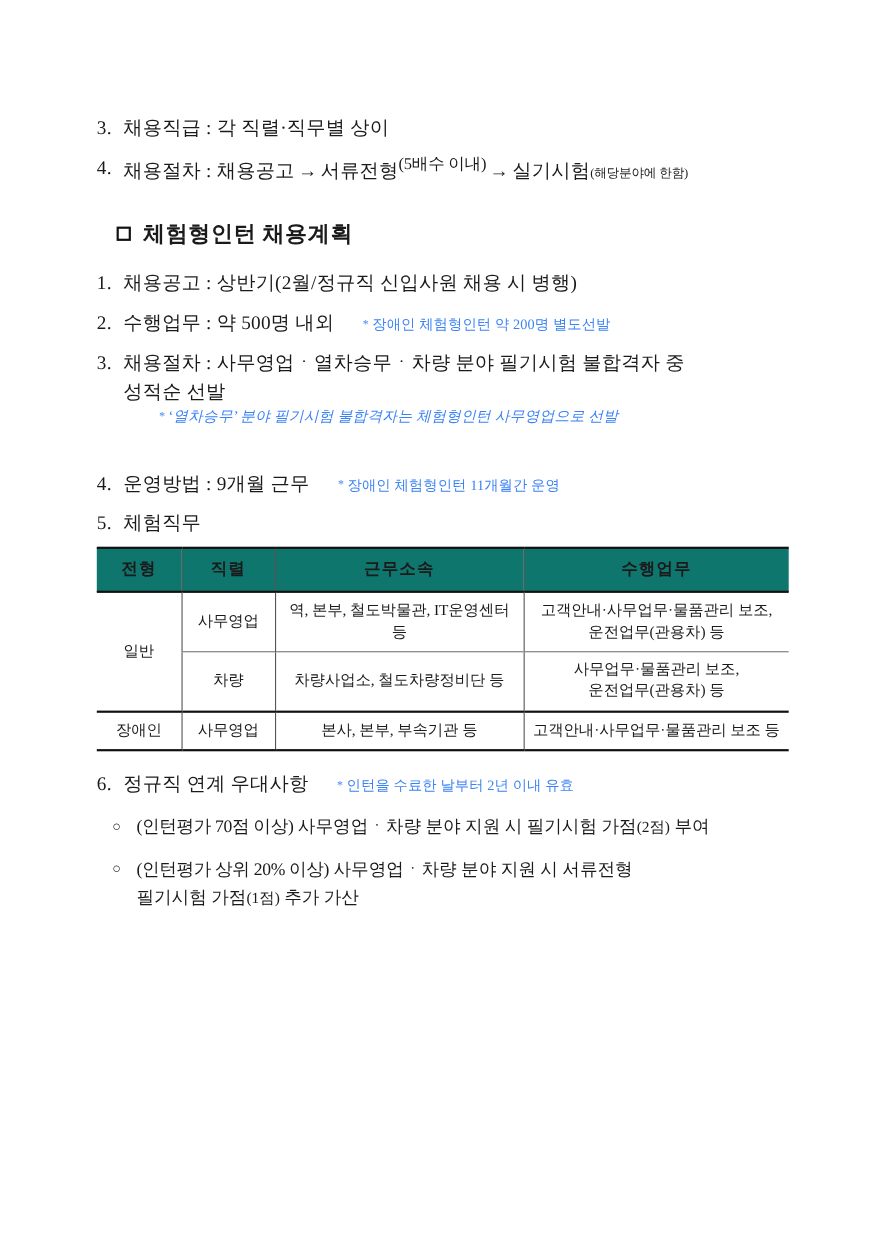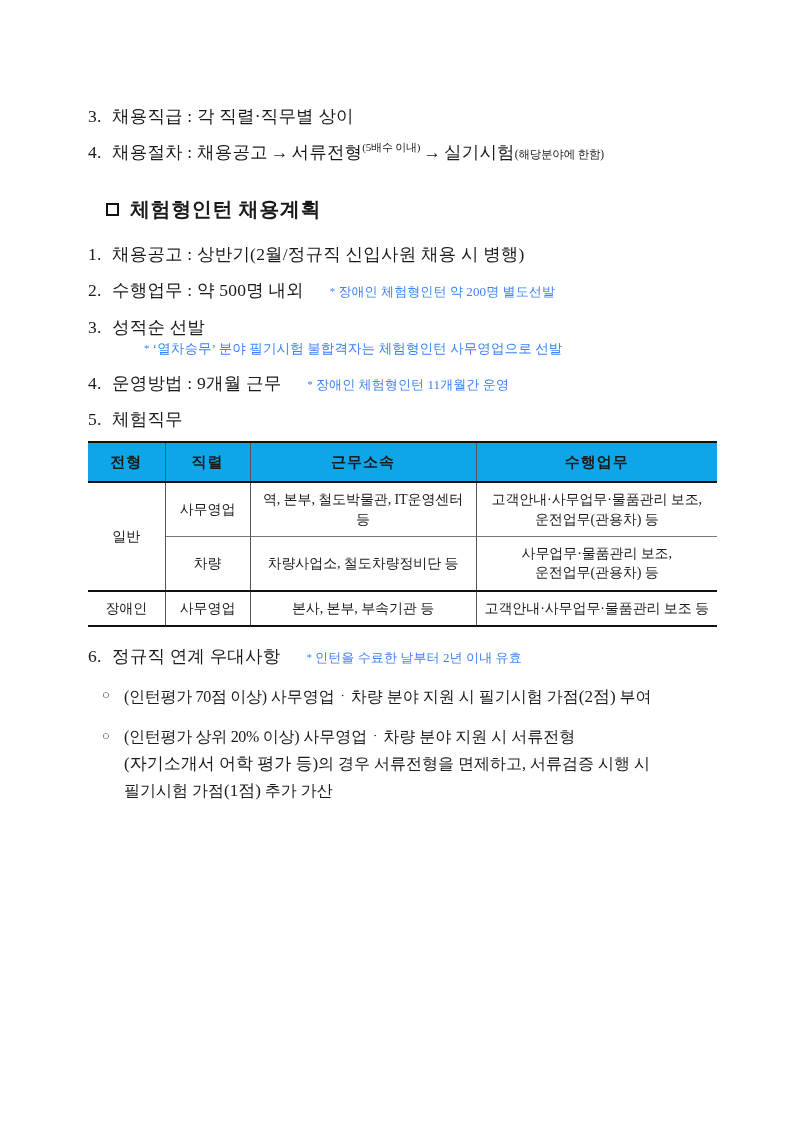--- a/index.html
+++ b/index.html
@@ -45,21 +45,21 @@
   .item-body {
     flex: 1 1 auto;
   }
   .item-line2 {
     display: block;
     padding-left: 0px;
   }
 
   
   .sup {
-    font-size: 11px;
+    font-size: 15px;
     vertical-align: super;
     letter-spacing: -0.2px;
   }
   .small-paren {
     font-size: 11.5px;
     letter-spacing: -0.2px;
   }
   .arrow {
     padding: 0 3px;
   }
@@ -94,22 +94,23 @@
   }
   .note-star {
     font-size: 11px;
     vertical-align: 1px;
     padding-right: 3px;
   }
   .note-indent {
     display: block;
     margin-left: 32px;
     margin-top: -2px;
-    margin-bottom: 1px;
+    margin-bottom: 27px;
     font-size: 13.5px;
+    font-style: italic;
   }
   .inline-note {
     margin-left: 26px;
   }
 
   
   .tbl-wrap {
     margin-top: 8px;
     margin-bottom: 16px;
     margin-left: 0px;
@@ -128,21 +129,21 @@
     vertical-align: middle;
     border-left: 1px solid #555;
     letter-spacing: -0.1px;
     line-height: 1.38;
   }
   table.jobs th:first-child,
   table.jobs td.first-col {
     border-left: none;
   }
   table.jobs thead th {
-    background: #0ea5e9;
+    background: #0f766e;
     font-weight: bold;
     font-size: 15px;
     border-top: 2.2px solid #111;
     border-bottom: 2.2px solid #111;
     padding: 9px 4px;
     letter-spacing: 1px;
   }
   table.jobs tbody tr.thin-top > td {
     border-top: 1.3px solid #777;
   }
@@ -175,21 +176,21 @@
     width: 22px;
     font-size: 13px;
     line-height: 1.9;
   }
   .bullet-body { flex: 1 1 auto; }
   .bullet-body b {
     font-weight: normal;
     letter-spacing: -0.3px;
   }
   .b-small {
-    font-size: 17px;
+    font-size: 14px;
     margin-top: 11px;
   }
 </style>
 </head>
 <body>
 
 <div class="page">
   <div class="content">
 
     <div class="item">
@@ -217,20 +218,21 @@
     <div class="item">
       <span class="item-num">2.</span>
       <span class="item-body">
         <span>수행업무 : 약 500명 내외</span><span class="note inline-note"><span class="note-star">*</span><span>장애인 체험형인턴 약 200명 별도선발</span></span>
       </span>
     </div>
 
     <div class="item">
       <span class="item-num">3.</span>
       <span class="item-body">
+        <span>채용절차 : 사무영업ㆍ열차승무ㆍ차량 분야 필기시험 불합격자 중</span>
         <span class="item-line2">성적순 선발</span>
         <span class="note note-indent"><span class="note-star">*</span><span>‘열차승무’ 분야 필기시험 불합격자는 체험형인턴 사무영업으로 선발</span></span>
       </span>
     </div>
 
     <div class="item">
       <span class="item-num">4.</span>
       <span class="item-body">
         <span>운영방법 : 9개월 근무</span><span class="note inline-note"><span class="note-star">*</span><span>장애인 체험형인턴 11개월간 운영</span></span>
       </span>
@@ -296,19 +298,18 @@
       <span class="bullet-mark">○</span>
       <span class="bullet-body">
         <b>(인턴평가 70점 이상)</b><span> 사무영업ㆍ차량 분야 지원 시 필기시험 가점</span><span class="b-small">(2점)</span><span> 부여</span>
       </span>
     </div>
 
     <div class="bullet-row">
       <span class="bullet-mark">○</span>
       <span class="bullet-body">
         <b>(인턴평가 상위 20% 이상)</b><span> 사무영업ㆍ차량 분야 지원 시 서류전형</span>
-        <span style="display:block"><span class="b-small">(자기소개서 어학 평가 등)</span><span>의 경우 서류전형을 면제하고, 서류검증 시행 시</span></span>
         <span style="display:block"><span>필기시험 가점</span><span class="b-small">(1점)</span><span> 추가 가산</span></span>
       </span>
     </div>
 
   </div>
 </div>
 
 </body></html>

